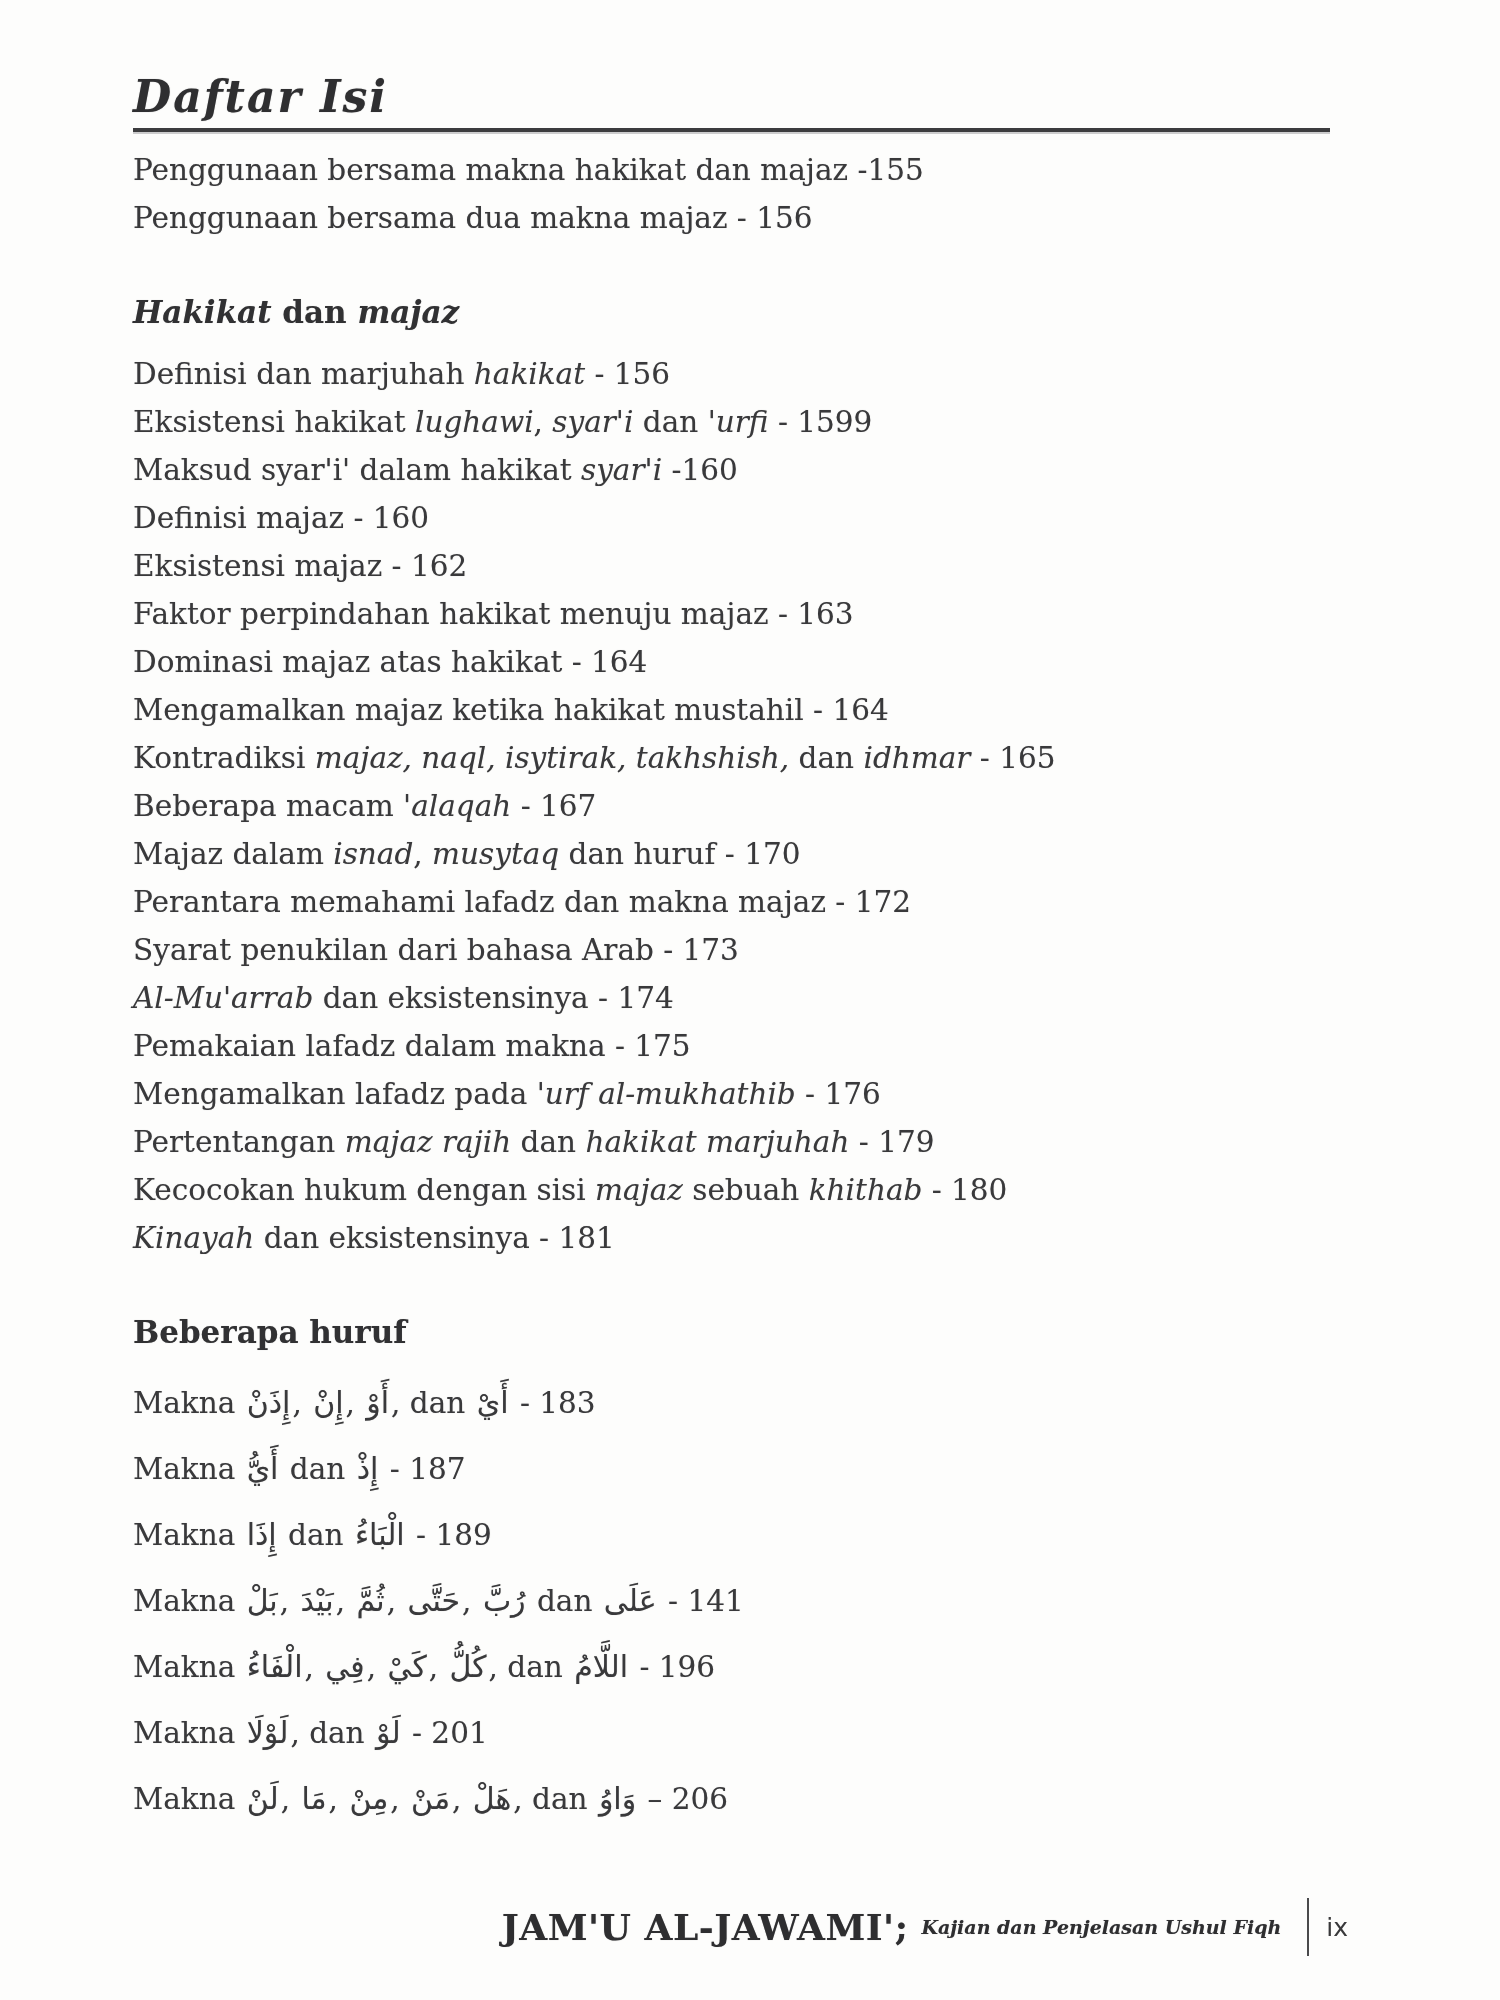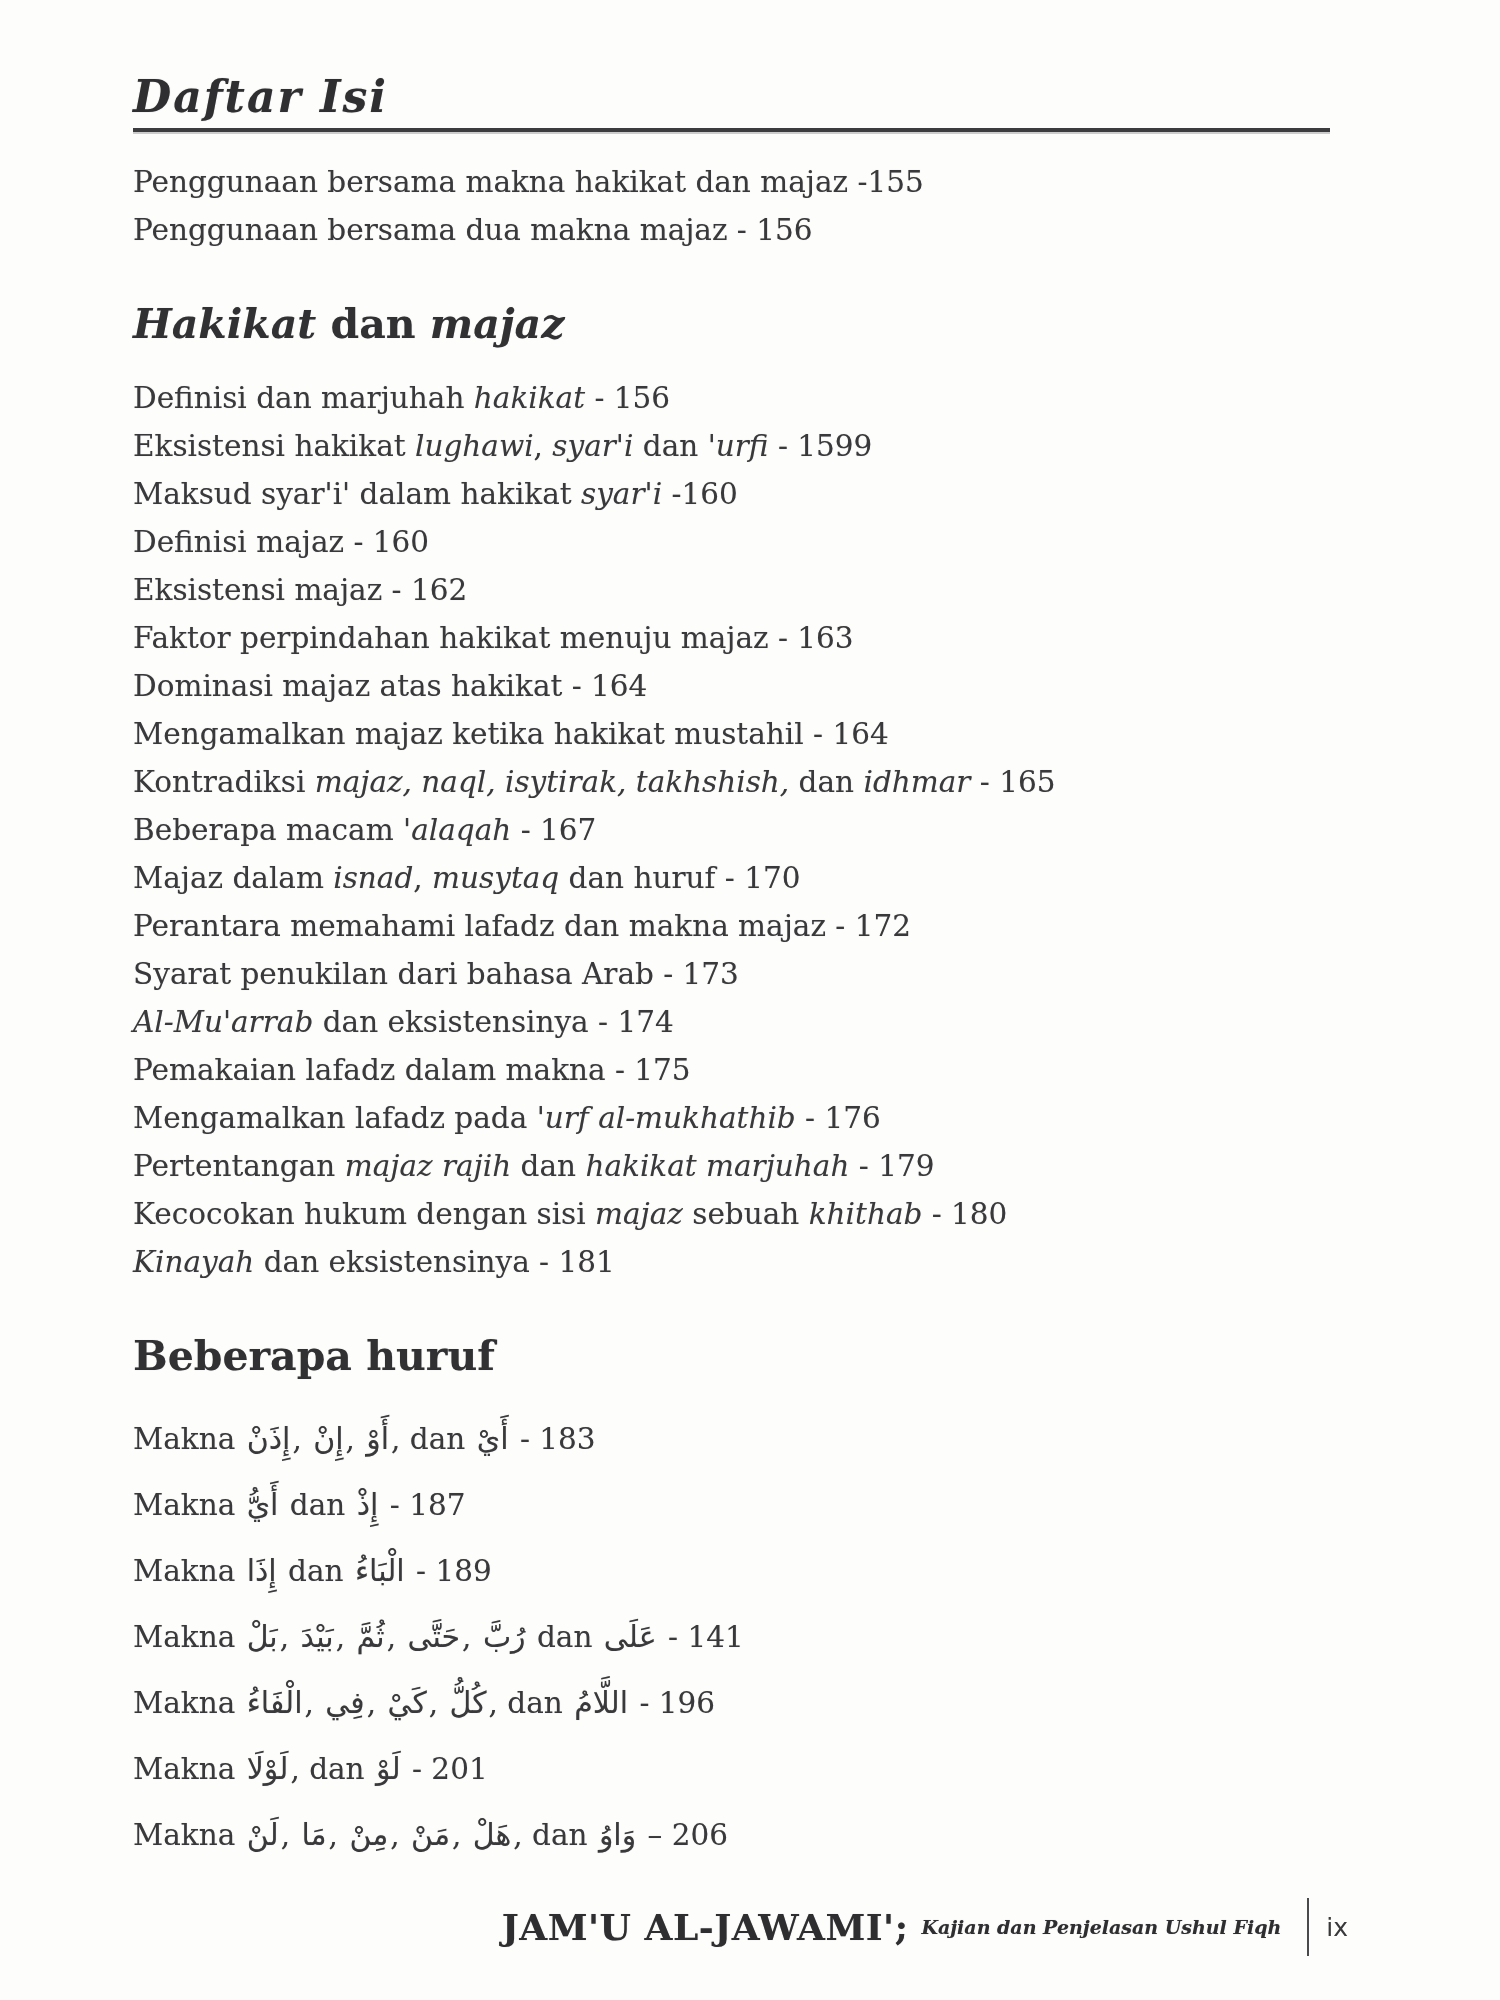--- a/index.html
+++ b/index.html
@@ -27,29 +27,29 @@
     color:#2f2f31;
     line-height:46px;
     text-shadow:0 0 1px rgba(47,47,49,.4);
   }
   .rule{
     width:1197px;height:4px;
     background:#3c3c3e;
     margin-top:8px;
     box-shadow:0 2px 0 rgba(60,60,62,.25);
   }
-  .toc-block{margin-top:26px;}
+  .toc-block{margin-top:14px;}
   .toc-line{
     font-size:29.5px;
     line-height:48px;
     white-space:nowrap;
     text-shadow:0 0 .8px rgba(56,56,58,.35);
   }
   .sec-heading{
-    font-size:41px;
+    font-size:31px;
     font-weight:bold;
     margin:46px 0 0 0;
     line-height:48px;
     color:#313133;
     text-shadow:0 0 .8px rgba(49,49,51,.35);
   }
   .makna .toc-line{line-height:66px;}
   .it{font-style:italic;}
   .ar{
     font-family:"DejaVu Sans", sans-serif;

